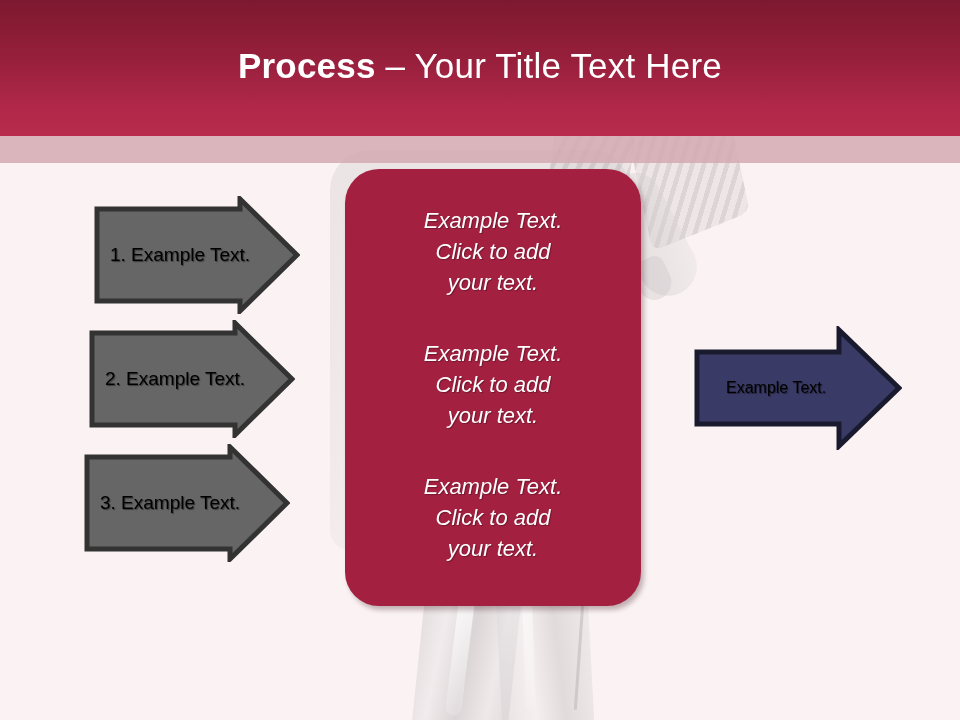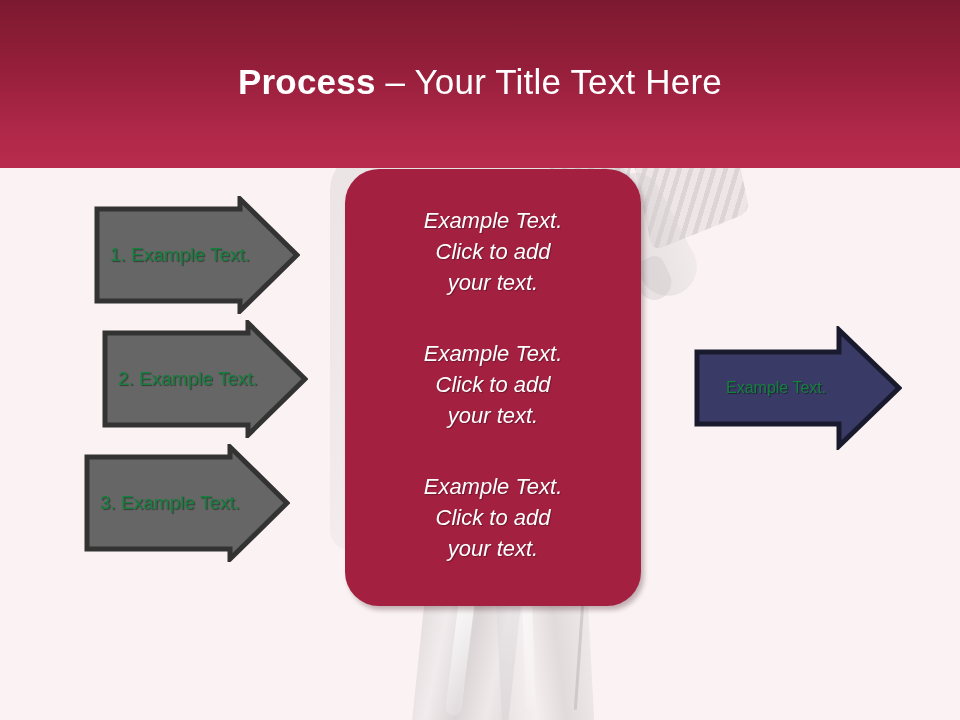--- a/index.html
+++ b/index.html
@@ -110,21 +110,21 @@
     width: 10px; height: 110px;
     background: linear-gradient(180deg, rgba(255,255,255,0.55), rgba(255,255,255,0.10));
     transform: rotate(-2deg);
     border-radius: 8px;
   }
 
   
   #title-bar {
     position: absolute;
     left: 0; top: 0;
-    width: 960px; height: 168px;
+    width: 960px; height: 136px;
     background: linear-gradient(180deg, #7c1930 0%, #961f3b 42%, #b02849 78%, #b82b4d 100%);
     display: flex;
     align-items: center;
     justify-content: center;
     z-index: 5;
   }
   #title-text {
     color: #ffffff;
     font-size: 35px;
     letter-spacing: 0.2px;
@@ -146,31 +146,31 @@
   
   .arrow {
     position: absolute;
     display: flex;
     align-items: center;
     z-index: 6;
   }
   .arrow svg { position: absolute; left: 0; top: 0; }
   .arrow-label {
     position: relative;
-    color: #15803d;
+    color: #000000;
     white-space: nowrap;
     text-shadow: 1px 1px 1px rgba(0,0,0,0.45);
   }
   .gray-arrow { width: 206px; height: 118px; }
   .gray-arrow .arrow-label {
     font-size: 19px;
     margin-left: 16px;
   }
   #arrow-1 { left: 94px;  top: 196px; }
-  #arrow-2 { left: 102px;  top: 320px; }
+  #arrow-2 { left: 89px;  top: 320px; }
   #arrow-3 { left: 84px;  top: 444px; }
 
   #arrow-blue { left: 694px; top: 326px; width: 208px; height: 124px; }
   #arrow-blue .arrow-label {
     font-size: 16px;
     margin-left: 32px;
   }
 
   
   #center-panel {

